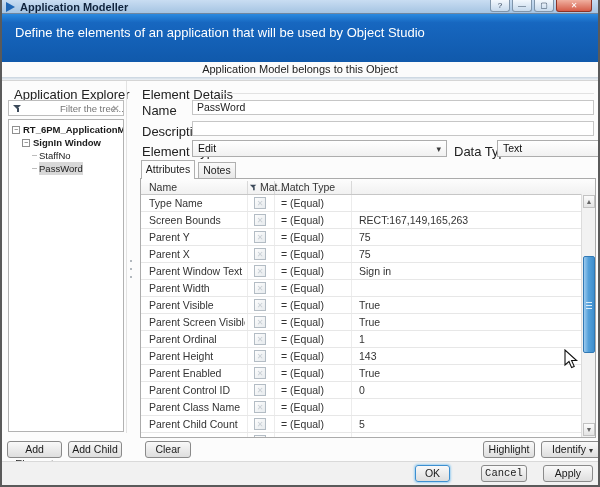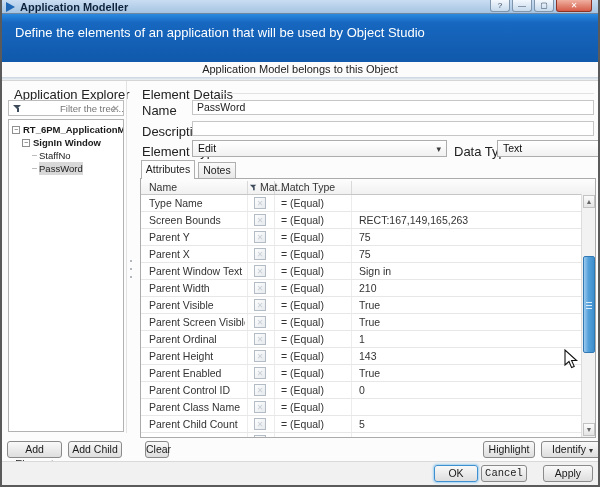--- a/index.html
+++ b/index.html
@@ -242,21 +242,20 @@
           <span class="c-match">= (Equal)</span>
           <span class="c-value">Sign in</span>
           <span class="r-sep" style="left: 106px;"></span>
           <span class="r-sep" style="left: 133px;"></span>
           <span class="r-sep" style="left: 210px;"></span>
         </div>
         <div class="attr-row">
           <span class="c-name">Parent Width</span>
           <span class="attr-cb">✕</span>
           <span class="c-match">= (Equal)</span>
-          <span class="c-value">210</span>
           <span class="r-sep" style="left: 106px;"></span>
           <span class="r-sep" style="left: 133px;"></span>
           <span class="r-sep" style="left: 210px;"></span>
         </div>
         <div class="attr-row">
           <span class="c-name">Parent Visible</span>
           <span class="attr-cb">✕</span>
           <span class="c-match">= (Equal)</span>
           <span class="c-value">True</span>
           <span class="r-sep" style="left: 106px;"></span>
@@ -337,27 +336,27 @@
       </div>
     <div class="vscroll">
       <span class="sbtn up">▲</span>
       <span class="sthumb"></span>
       <span class="sbtn down">▼</span>
     </div>
   </div>
 
   <div class="btn" style="left:5px;  top:441px; width:55px;">Add Element</div>
   <div class="btn" style="left:66px; top:441px; width:54px;">Add Child</div>
-  <div class="btn" style="left:143px;top:441px; width:24px;">Clear</div>
+  <div class="btn" style="left:143px;top:441px; width:46px;">Clear</div>
   <div class="btn" style="left:481px;top:441px; width:52px;">Highlight</div>
   <div class="btn" style="left:539px;top:441px; width:63px;">
     <span>Identify</span><span class="drop">▾</span>
   </div>
 
   <div class="footer"></div>
-  <div class="btn ok" style="left:413px; top:465px; width:44px;margin-left:19px;">OK</div>
+  <div class="btn ok" style="left:413px; top:465px; width:35px;">OK</div>
   <div class="btn" style="left:479px; top:465px; width:46px;font-family:Liberation Mono, monospace;">Cancel</div>
   <div class="btn" style="left:541px; top:465px; width:50px;">Apply</div>
 
   <svg class="cursor" width="15" height="21" viewBox="0 0 15 21">
     <polygon points="1,1 1,16 5,12.5 7.6,18.6 10.2,17.4 7.6,11.5 12.6,11.5" fill="#ffffff" stroke="#111111" stroke-width="1.1"></polygon>
   </svg>
 </div>
 
 </body></html>

